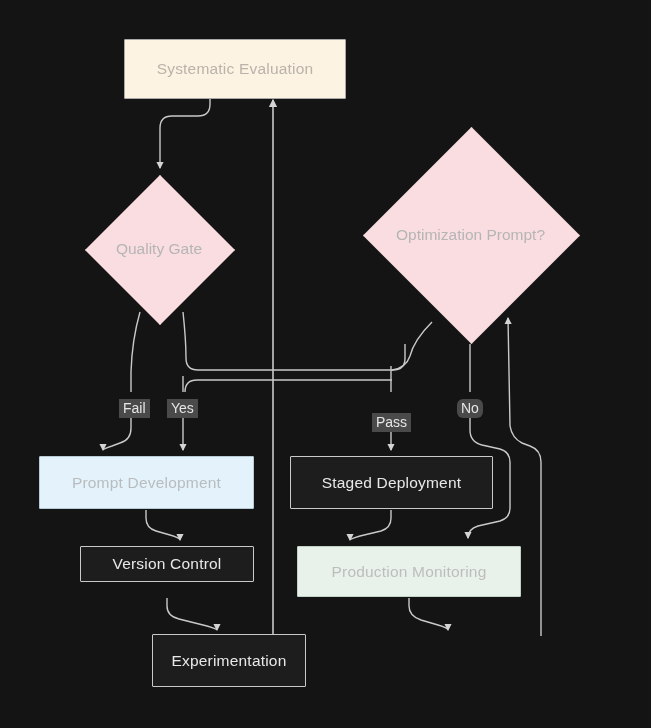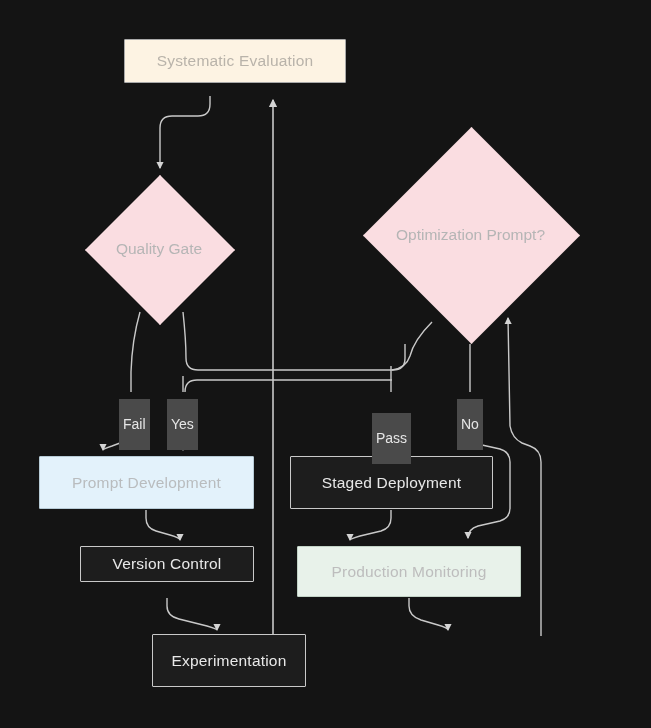--- a/index.html
+++ b/index.html
@@ -5,21 +5,21 @@
   html,body{margin:0;padding:0;background:#141414;}
   body{width:651px;height:728px;overflow:hidden;font-family:"Liberation Sans",sans-serif;}
   #canvas{position:relative;width:651px;height:728px;background:#141414;}
   svg#edges{position:absolute;left:0;top:0;width:651px;height:728px;}
   .node{position:absolute;box-sizing:border-box;display:flex;align-items:center;justify-content:center;text-align:center;font-size:15.5px;letter-spacing:.2px;}
   .rect{border:1px solid #c9c9c9;border-radius:1px;}
   .diamond-wrap{position:absolute;display:flex;align-items:center;justify-content:center;}
   .diamond-shape{position:absolute;left:0;top:0;width:100%;height:100%;background:#fadde1;border:1px solid #d8bfc3;
         -webkit-clip-path:polygon(50% 0,100% 50%,50% 100%,0 50%);clip-path:polygon(50% 0,100% 50%,50% 100%,0 50%);}
   .diamond-label{position:relative;z-index:2;font-size:15.5px;white-space:nowrap;}
-  .edge-label{position:absolute;background:#4a4a4a;color:#e6e6e6;font-size:14px;padding:17px 4px;
+  .edge-label{position:absolute;background:#4a4a4a;color:#e6e6e6;font-size:14px;padding:1px 4px;
         line-height:17px;z-index:5;white-space:nowrap;}
 </style>
 </head>
 <body>
 
 <div id="canvas">
 
   <svg id="edges" viewBox="0 0 651 728">
     <defs>
       <marker id="arrow" viewBox="0 0 10 10" refX="8.5" refY="5" markerWidth="5.2" markerHeight="5.2" orient="auto-start-reverse">
@@ -54,21 +54,21 @@
 
     <path fill="none" stroke="#c9c9c9" stroke-width="1.4" marker-end="url(#arrow)" d="M 167 598 L 167 606 Q 167 616 179 619 L 207 626 Q 217 629 217 630"></path>
 
     <path fill="none" stroke="#c9c9c9" stroke-width="1.4" marker-end="url(#arrow)" d="M 409 598 L 409 606 Q 409 616 421 620 L 438 625 Q 448 628 448 630"></path>
 
     <path fill="none" stroke="#c9c9c9" stroke-width="1.4" marker-end="url(#arrow)" d="M 541 636 L 541 462 Q 541 450 530 446 L 522 443 Q 512 438 510 426 L 508 318"></path>
 
     <path fill="none" stroke="#c9c9c9" stroke-width="1.6" marker-end="url(#arrow)" d="M 273 636 L 273 100"></path>
   </svg>
 
-  <div class="node rect" style="left:124px;top:39px;width:222px;height:44px;background:#fdf3e3;border-color:#a9a9a9;color:#b9b3aa;">
+  <div class="node rect" style="left:124px;top:39px;width:222px;height:60px;background:#fdf3e3;border-color:#a9a9a9;color:#b9b3aa;">
     <span>Systematic Evaluation</span>
   </div>
 
   <div class="diamond-wrap" style="left:85px;top:175px;width:148px;height:148px;">
     <div class="diamond-shape" style="background:#fadde1;border-color:#d8bfc3;"></div>
     <span class="diamond-label" style="color:#b5b5b5;">Quality Gate</span>
   </div>
 
   <div class="diamond-wrap" style="left:363px;top:127px;width:215px;height:215px;">
     <div class="diamond-shape" style="background:#fadde1;border-color:#d8bfc3;"></div>
@@ -92,15 +92,15 @@
   </div>
 
   <div class="node rect" style="left:152px;top:634px;width:154px;height:53px;background:#1d1d1d;border-color:#c9c9c9;color:#e8e8e8;">
     <span>Experimentation</span>
   </div>
 
 
   <span class="edge-label" style="left:119px;top:399px;">Fail</span>
   <span class="edge-label" style="left:167px;top:399px;">Yes</span>
   <span class="edge-label" style="left:372px;top:399px;margin-top:14px;">Pass</span>
-  <span class="edge-label" style="left:457px;top:399px;">No</span>
+  <span class="edge-label" style="left:457px;top:399px;border-radius:6px;">No</span>
 
 </div>
 
 </body></html>

